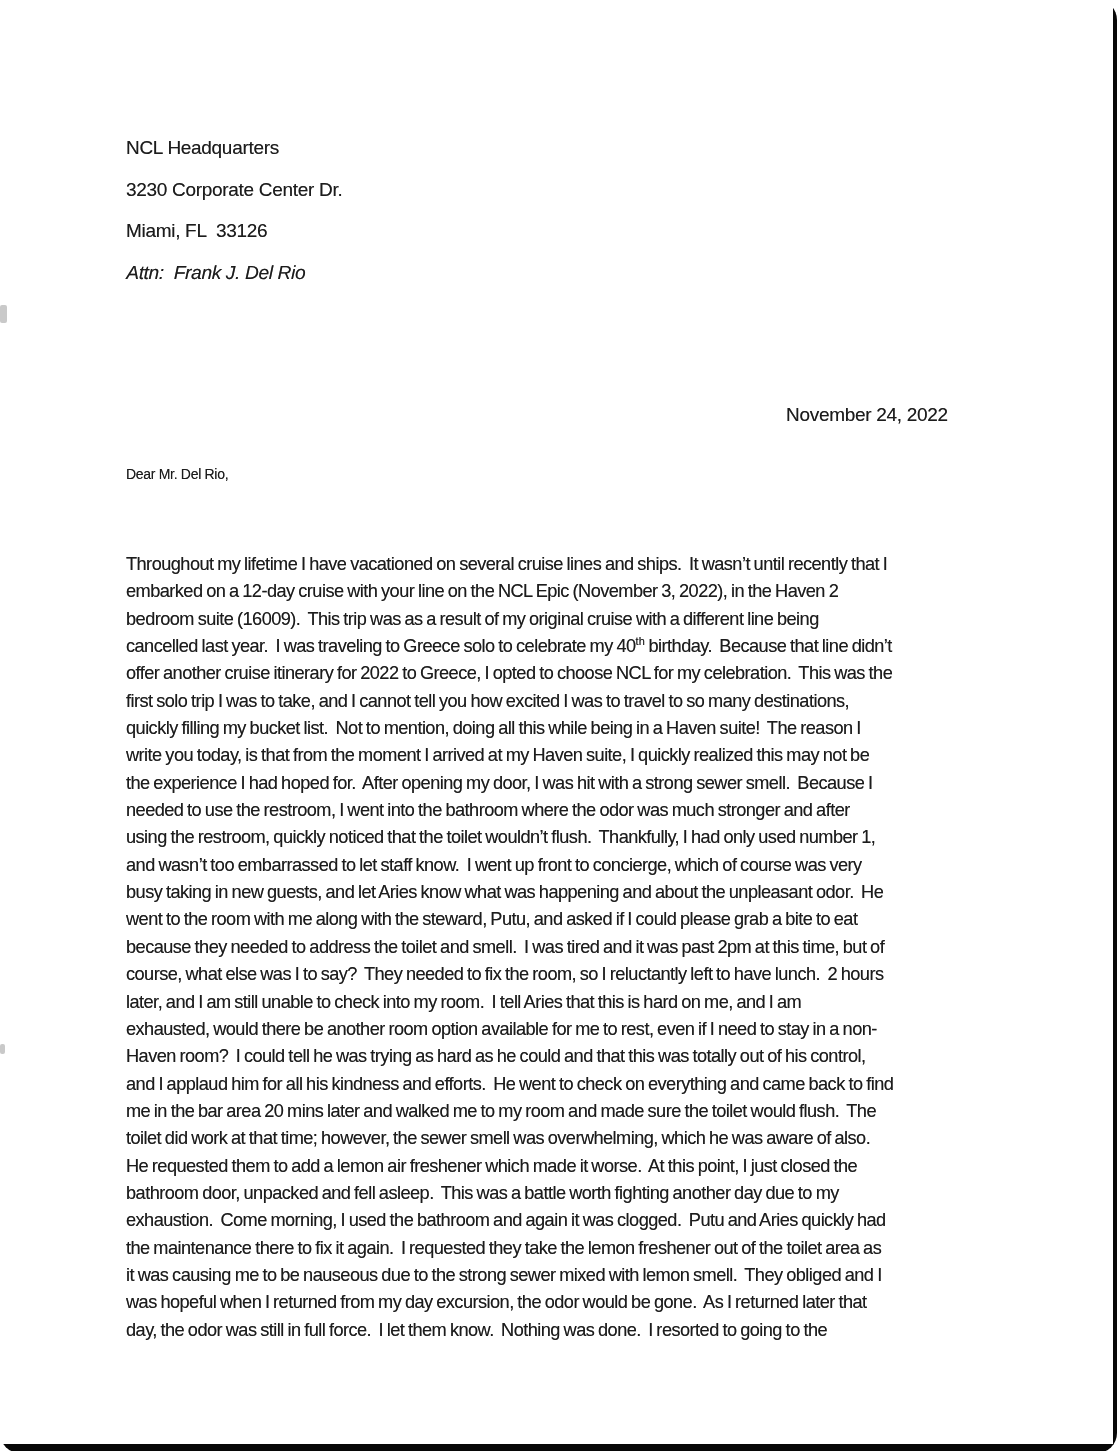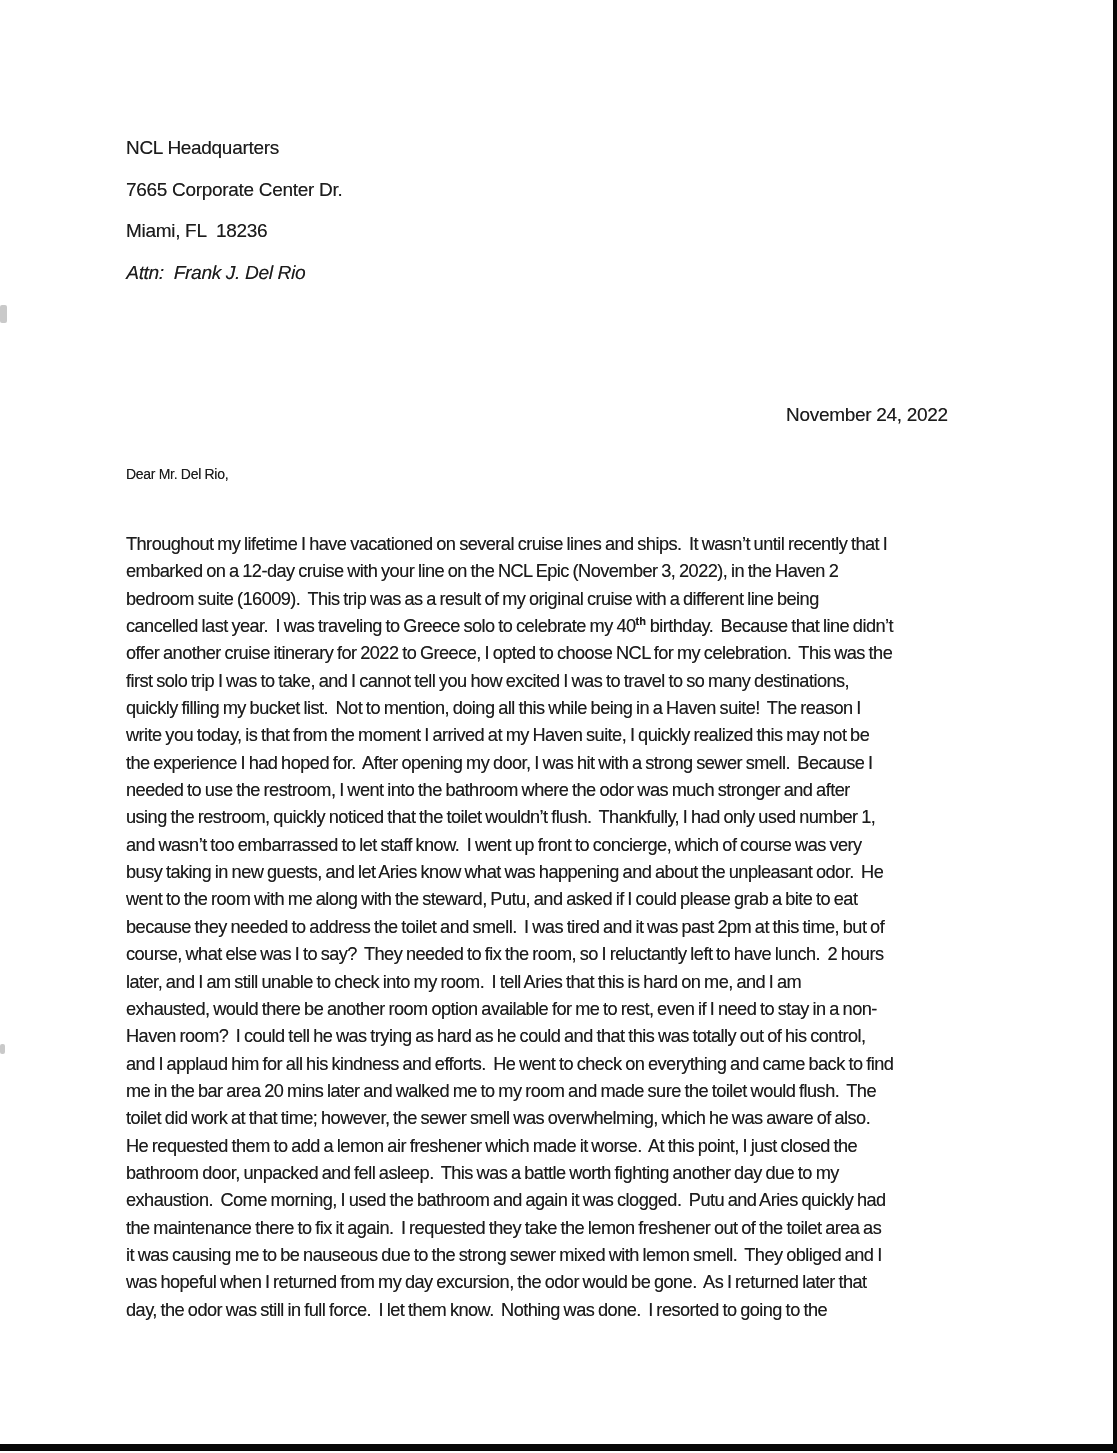--- a/index.html
+++ b/index.html
@@ -8,20 +8,21 @@
     background: #ffffff;
   }
   .page {
     position: relative;
     width: 1117px;
     height: 1453px;
     background: #ffffff;
     font-family: "Liberation Sans", sans-serif;
     color: #1c1c1c;
     overflow: hidden;
+    border-radius: 20px;
   }
   .textblock {
     position: absolute;
     white-space: pre;
     text-shadow: 0 0 0.4px rgba(20,20,20,0.55);
   }
   .recipient {
     left: 126px;
     top: 127px;
     font-size: 19px;
@@ -42,31 +43,30 @@
     margin-top: 23px;
   }
   .salutation {
     left: 126px;
     top: 466px;
     font-size: 14px;
     letter-spacing: -0.3px;
   }
   .body-text {
     left: 126px;
-    top: 531px;
+    top: 551px;
     font-size: 18.2px;
     line-height: 27.35px;
     letter-spacing: -0.55px;
     word-spacing: -0.8px;
   }
   .body-text sup {
     font-size: 11px;
     letter-spacing: 0;
     line-height: 0;
-    font-weight: bold;
   }
   
   .edge-right {
     position: absolute;
     top: 0;
     right: 0;
     width: 4px;
     height: 100%;
     background: #070707;
   }
@@ -86,21 +86,21 @@
     filter: blur(0.6px);
   }
   .smudge-1 { top: 305px; width: 7px; height: 18px; }
   .smudge-2 { top: 1044px; width: 5px; height: 10px; }
 </style>
 </head>
 <body>
 
 <div class="page">
 
-  <div class="textblock recipient"><div class="line">NCL Headquarters</div><div class="line">7665 Corporate Center Dr.</div><div class="line">Miami, FL  18236</div><div class="line">Attn:  Frank J. Del Rio</div></div>
+  <div class="textblock recipient"><div class="line">NCL Headquarters</div><div class="line">3230 Corporate Center Dr.</div><div class="line">Miami, FL  33126</div><div class="line">Attn:  Frank J. Del Rio</div></div>
 
   <div class="textblock date">November 24, 2022</div>
 
   <div class="textblock salutation">Dear Mr. Del Rio,</div>
 
   <div class="textblock body-text"><div class="line">Throughout my lifetime I have vacationed on several cruise lines and ships.  It wasn’t until recently that I</div><div class="line">embarked on a 12-day cruise with your line on the NCL Epic (November 3, 2022), in the Haven 2</div><div class="line">bedroom suite (16009).  This trip was as a result of my original cruise with a different line being</div><div class="line">cancelled last year.  I was traveling to Greece solo to celebrate my 40<sup>th</sup> birthday.  Because that line didn’t</div><div class="line">offer another cruise itinerary for 2022 to Greece, I opted to choose NCL for my celebration.  This was the</div><div class="line">first solo trip I was to take, and I cannot tell you how excited I was to travel to so many destinations,</div><div class="line">quickly filling my bucket list.  Not to mention, doing all this while being in a Haven suite!  The reason I</div><div class="line">write you today, is that from the moment I arrived at my Haven suite, I quickly realized this may not be</div><div class="line">the experience I had hoped for.  After opening my door, I was hit with a strong sewer smell.  Because I</div><div class="line">needed to use the restroom, I went into the bathroom where the odor was much stronger and after</div><div class="line">using the restroom, quickly noticed that the toilet wouldn’t flush.  Thankfully, I had only used number 1,</div><div class="line">and wasn’t too embarrassed to let staff know.  I went up front to concierge, which of course was very</div><div class="line">busy taking in new guests, and let Aries know what was happening and about the unpleasant odor.  He</div><div class="line">went to the room with me along with the steward, Putu, and asked if I could please grab a bite to eat</div><div class="line">because they needed to address the toilet and smell.  I was tired and it was past 2pm at this time, but of</div><div class="line">course, what else was I to say?  They needed to fix the room, so I reluctantly left to have lunch.  2 hours</div><div class="line">later, and I am still unable to check into my room.  I tell Aries that this is hard on me, and I am</div><div class="line">exhausted, would there be another room option available for me to rest, even if I need to stay in a non-</div><div class="line">Haven room?  I could tell he was trying as hard as he could and that this was totally out of his control,</div><div class="line">and I applaud him for all his kindness and efforts.  He went to check on everything and came back to find</div><div class="line">me in the bar area 20 mins later and walked me to my room and made sure the toilet would flush.  The</div><div class="line">toilet did work at that time; however, the sewer smell was overwhelming, which he was aware of also.</div><div class="line">He requested them to add a lemon air freshener which made it worse.  At this point, I just closed the</div><div class="line">bathroom door, unpacked and fell asleep.  This was a battle worth fighting another day due to my</div><div class="line">exhaustion.  Come morning, I used the bathroom and again it was clogged.  Putu and Aries quickly had</div><div class="line">the maintenance there to fix it again.  I requested they take the lemon freshener out of the toilet area as</div><div class="line">it was causing me to be nauseous due to the strong sewer mixed with lemon smell.  They obliged and I</div><div class="line">was hopeful when I returned from my day excursion, the odor would be gone.  As I returned later that</div><div class="line">day, the odor was still in full force.  I let them know.  Nothing was done.  I resorted to going to the</div></div>
 
   <div class="edge-right"></div>
   <div class="edge-bottom"></div>
   <div class="smudge smudge-1"></div>

